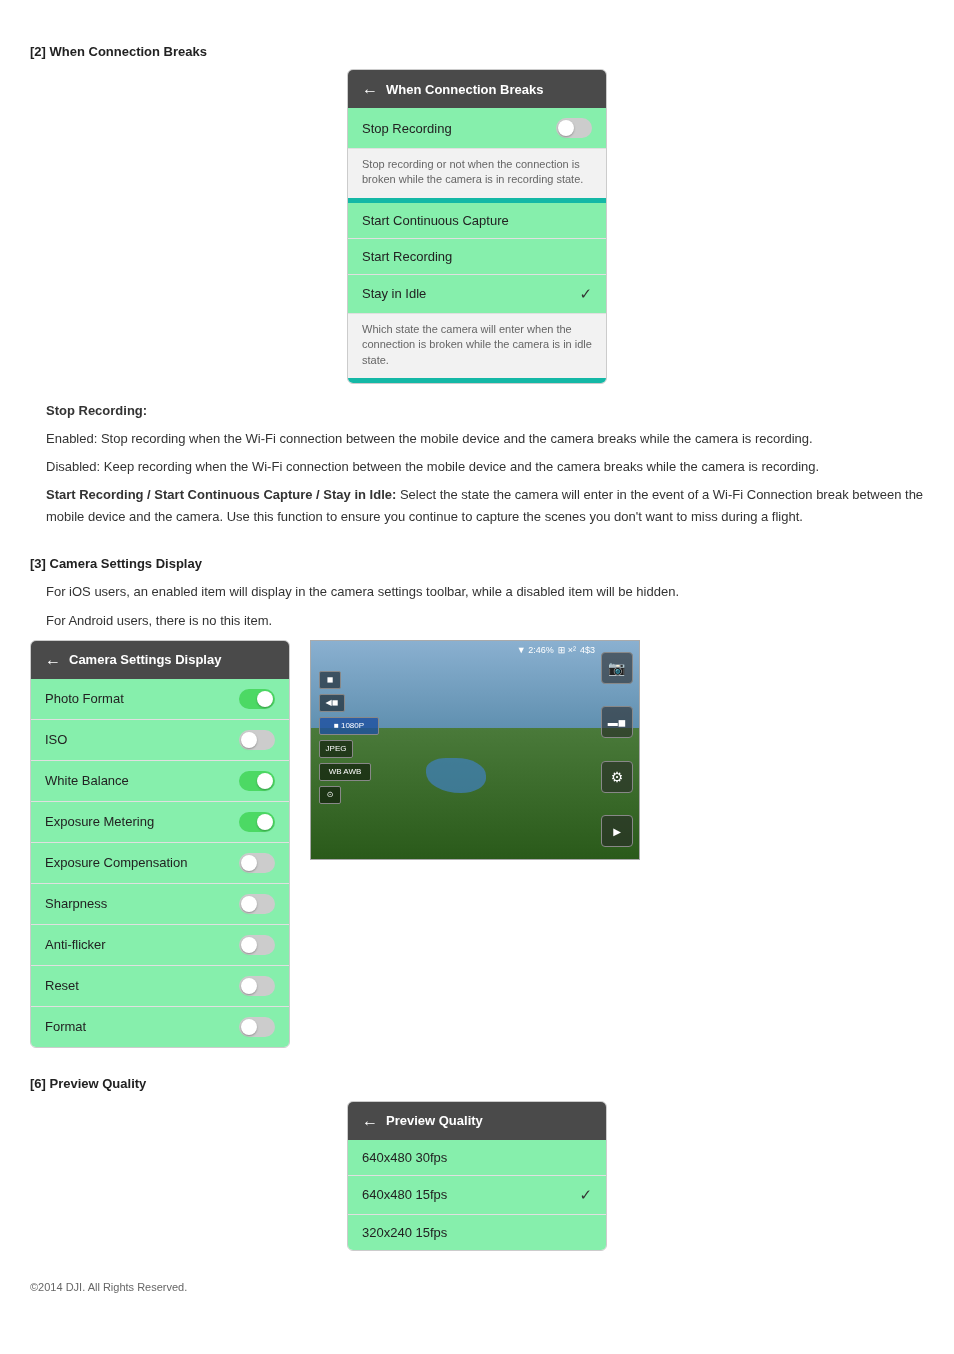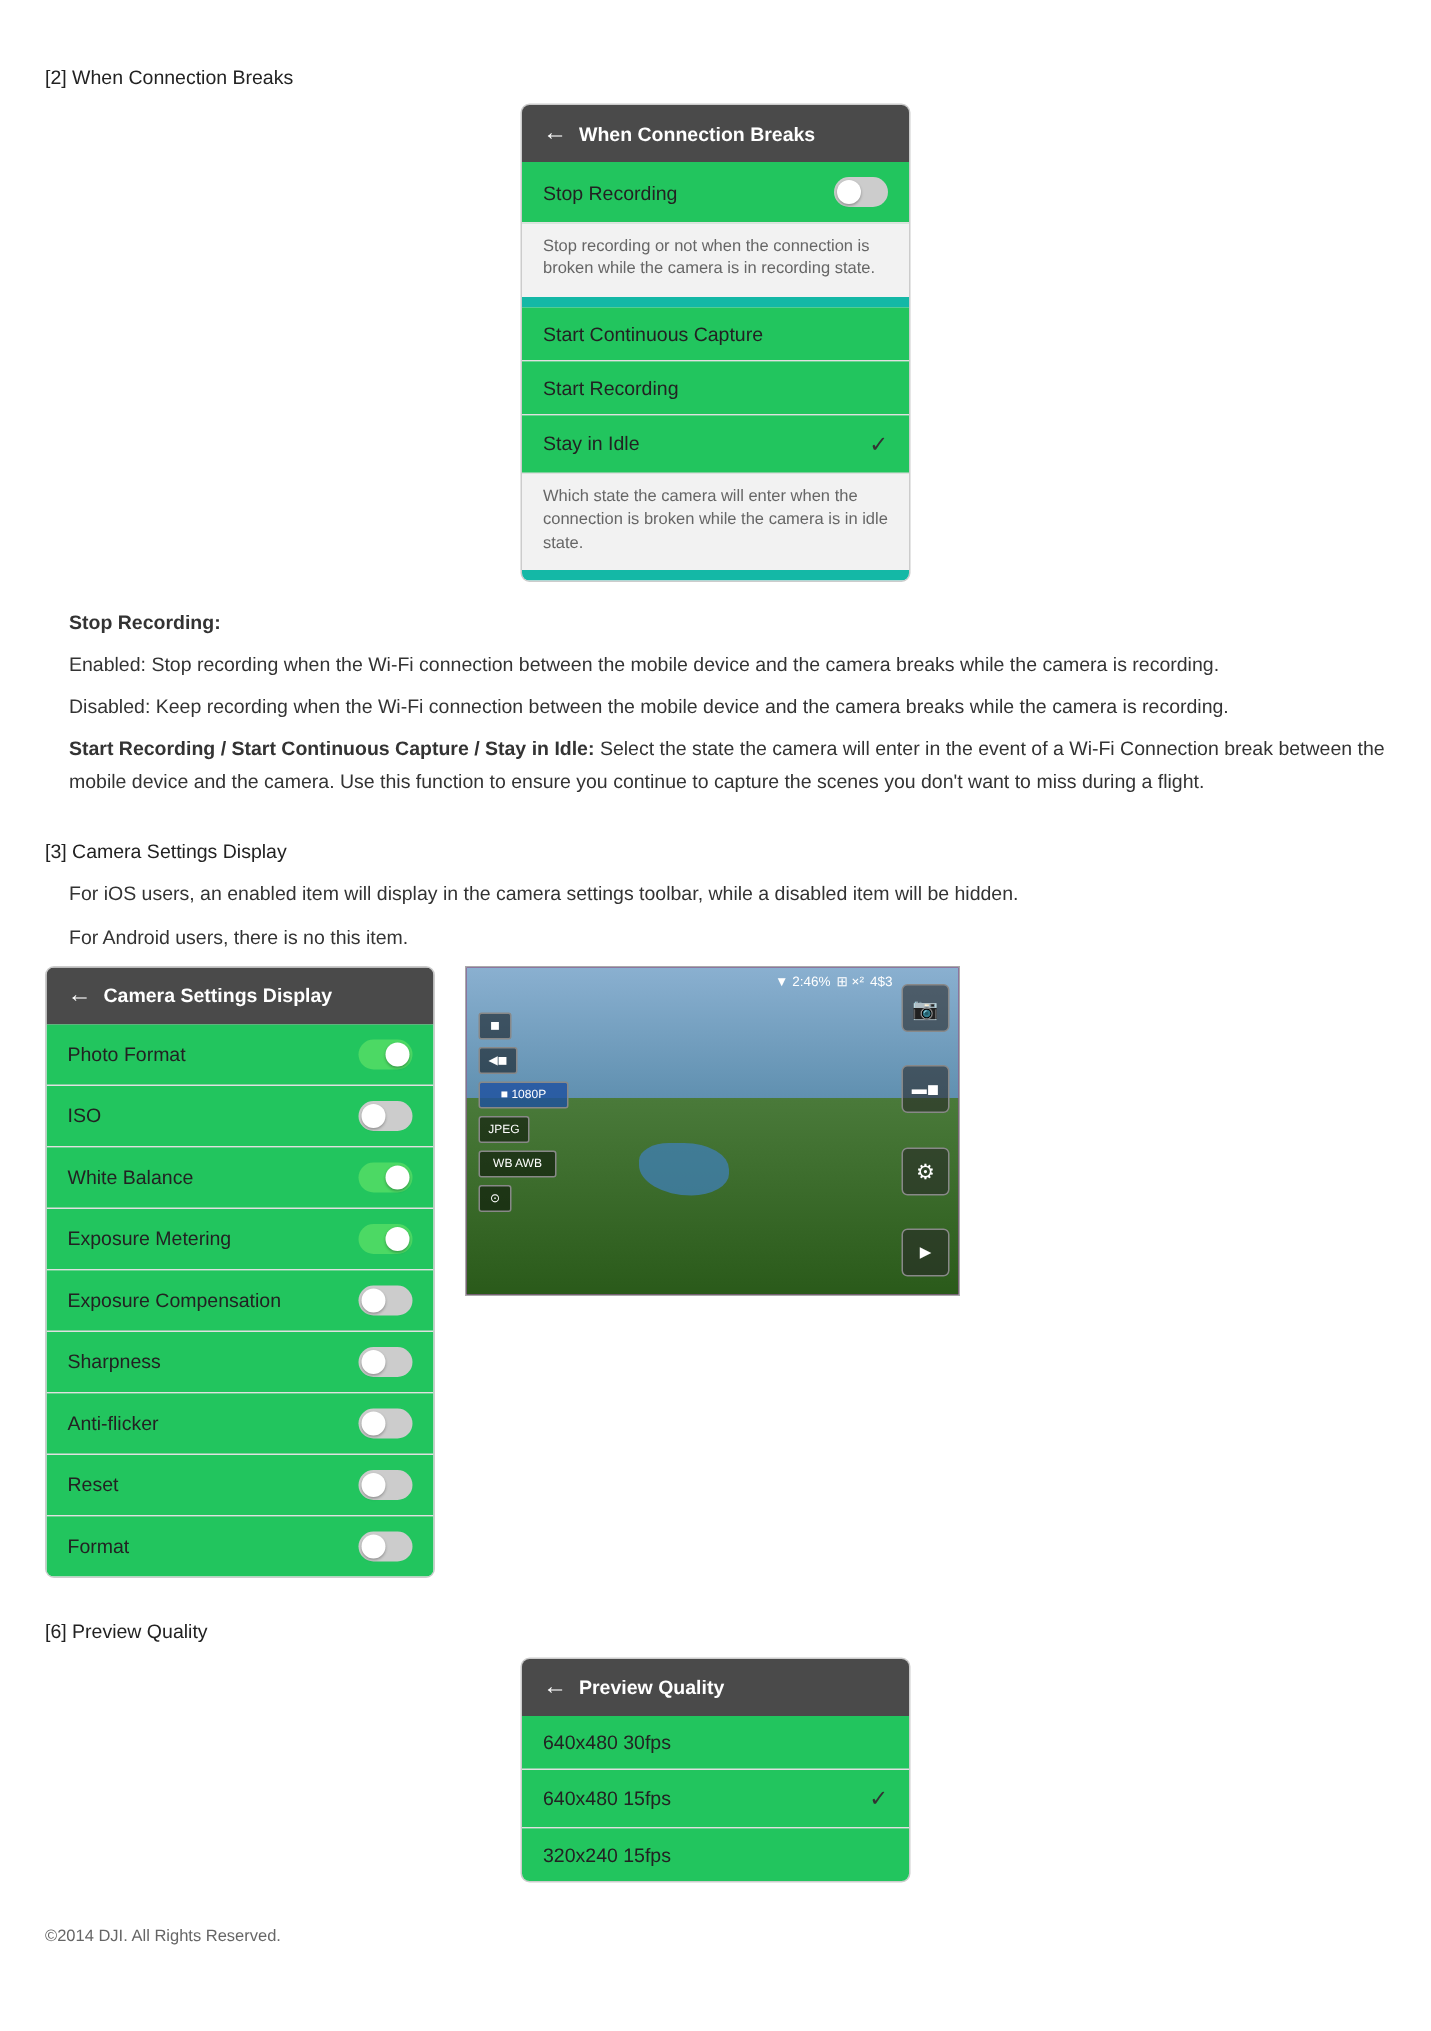--- a/index.html
+++ b/index.html
@@ -7,21 +7,21 @@
       font-family: Arial, Helvetica, sans-serif;
       font-size: 13px;
       background: #fff;
       color: #222;
       padding: 20px 30px;
       max-width: 954px;
     }
 
     
     .section-title {
-      font-weight: normal;
+      font-weight: bold;
       font-size: 13px;
       margin-bottom: 10px;
       margin-top: 20px;
     }
 
     
     .panel {
       border: 1px solid #ccc;
       border-radius: 6px;
       overflow: hidden;
@@ -36,35 +36,35 @@
       padding: 10px 14px;
       display: flex;
       align-items: center;
       gap: 8px;
     }
     .panel-header .back-arrow {
       font-size: 16px;
       cursor: pointer;
     }
     .panel-row {
-      background: #22c55e;
+      background: #86efac;
       border-bottom: 1px solid #e0e0e0;
       padding: 10px 14px;
       display: flex;
       align-items: center;
       justify-content: space-between;
       font-size: 13px;
     }
     .panel-row:last-child { border-bottom: none; }
     .panel-note {
       padding: 8px 14px 10px;
       font-size: 11px;
       color: #666;
       background: #f2f2f2;
-      border-bottom: 7px solid #14b8a6;
+      border-bottom: 5px solid #14b8a6;
       line-height: 1.4;
     }
 
     
     .toggle {
       width: 36px;
       height: 20px;
       border-radius: 10px;
       position: relative;
       display: inline-block;

